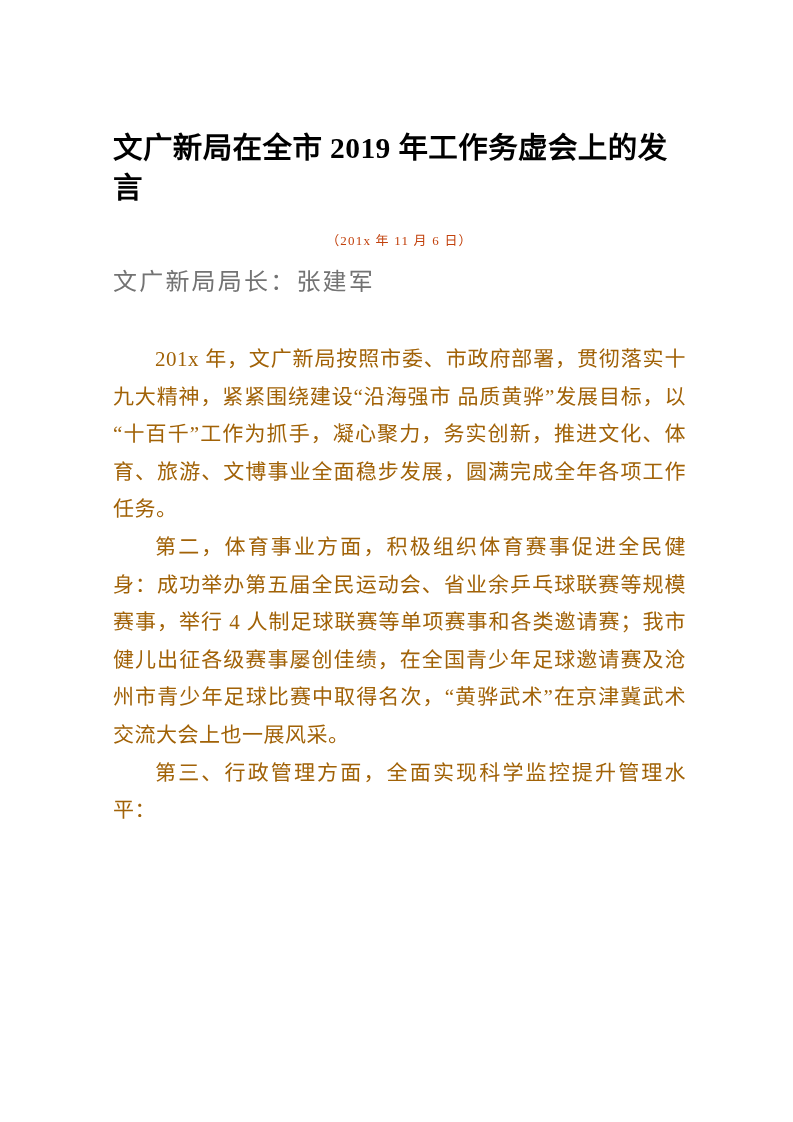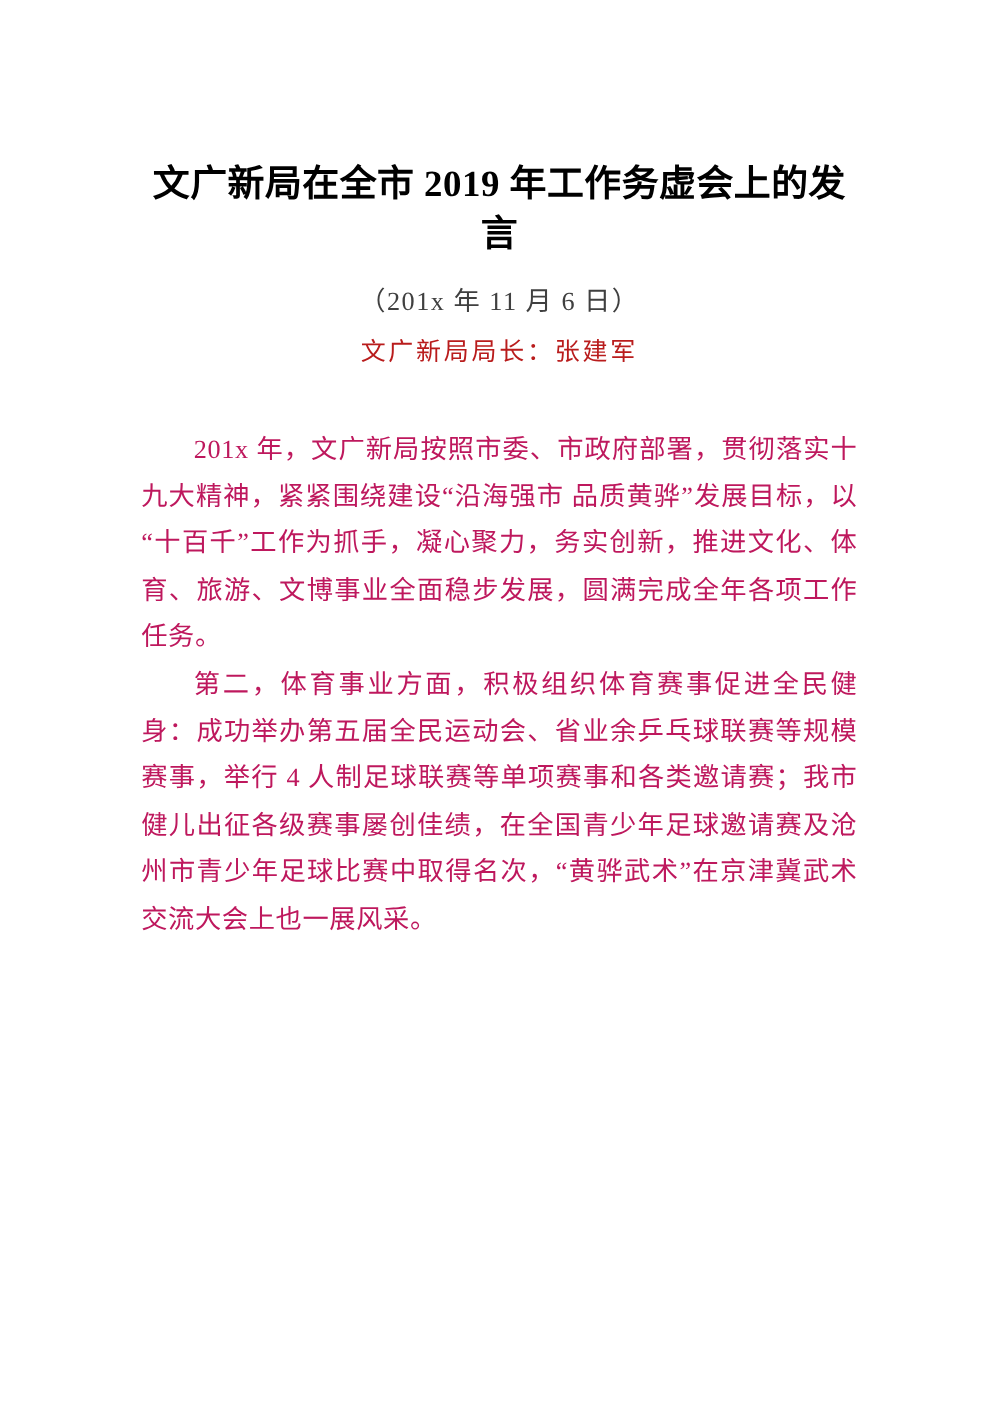--- a/index.html
+++ b/index.html
@@ -29,67 +29,66 @@
   }
 
   
   .doc-title {
     margin: 0;
     padding-top: 128px;
     font-family: "Liberation Serif", "DejaVu Serif", serif;
     font-weight: 700;
     font-size: 29.5px;
     line-height: 40px;
-    text-align: center;
+    text-align: left;
     letter-spacing: 0.4px;
     color: #000000;
   }
 
   
   .doc-date {
     margin: 0;
     padding-top: 18px;
     font-family: "Liberation Serif", "DejaVu Serif", serif;
     font-weight: 400;
-    font-size: 21px;
+    font-size: 13px;
     line-height: 30px;
     text-align: center;
     letter-spacing: 1.2px;
-    color: #404040;
+    color: #c2410c;
   }
 
   
   .doc-author {
     margin: 0;
     padding-top: 11px;
     font-family: "Liberation Serif", "DejaVu Serif", serif;
     font-weight: 400;
-    font-size: 20px;
+    font-size: 24px;
     line-height: 30px;
-    text-align: center;
     letter-spacing: 2.2px;
-    color: #b91c1c;
+    color: #737373;
   }
 
   
   .body-block {
     padding-top: 44px;
   }
 
   .doc-para {
     margin: 0;
     font-family: "Liberation Serif", "DejaVu Serif", serif;
     font-weight: 400;
     font-size: 21px;
     line-height: 37.6px;
     text-align: justify;
     text-justify: inter-character;
     text-indent: 2em;
     letter-spacing: 0.5px;
-    color: #be185d;
+    color: #a16207;
     word-break: break-all;
   }
 
   .doc-para + .doc-para {
     margin-top: 0;
   }
 
   
   .doc-para.partial {
     overflow: hidden;
@@ -108,16 +107,17 @@
 
     <p class="doc-author">文广新局局长：张建军</p>
 
     <div class="body-block">
 
       <p class="doc-para">201x 年，文广新局按照市委、市政府部署，贯彻落实十九大精神，紧紧围绕建设“沿海强市 品质黄骅”发展目标，以“十百千”工作为抓手，凝心聚力，务实创新，推进文化、体育、旅游、文博事业全面稳步发展，圆满完成全年各项工作任务。</p>
 
 
       <p class="doc-para">第二，体育事业方面，积极组织体育赛事促进全民健身：成功举办第五届全民运动会、省业余乒乓球联赛等规模赛事，举行 4 人制足球联赛等单项赛事和各类邀请赛；我市健儿出征各级赛事屡创佳绩，在全国青少年足球邀请赛及沧州市青少年足球比赛中取得名次，“黄骅武术”在京津冀武术交流大会上也一展风采。</p>
 
+      <p class="doc-para partial">第三、行政管理方面，全面实现科学监控提升管理水平：</p>
 
     </div>
   </div>
 </div>
 
 </body></html>

